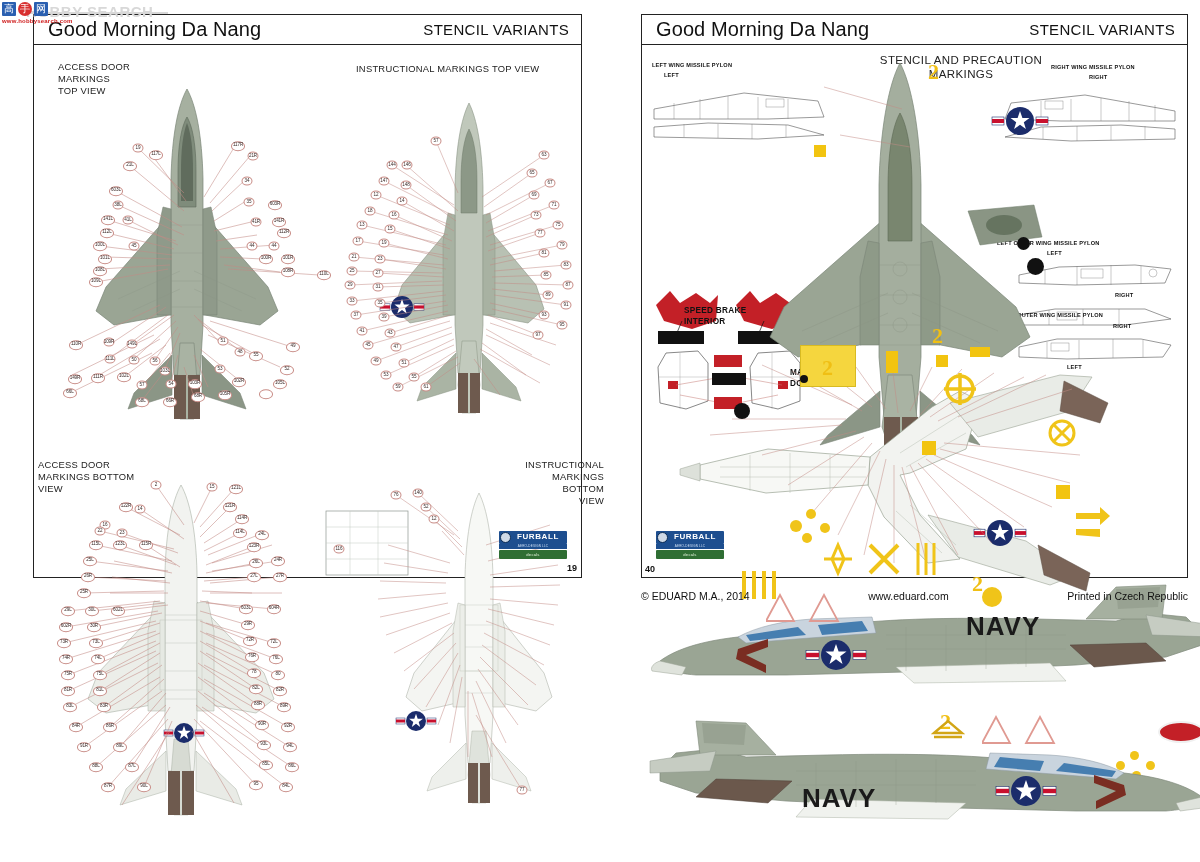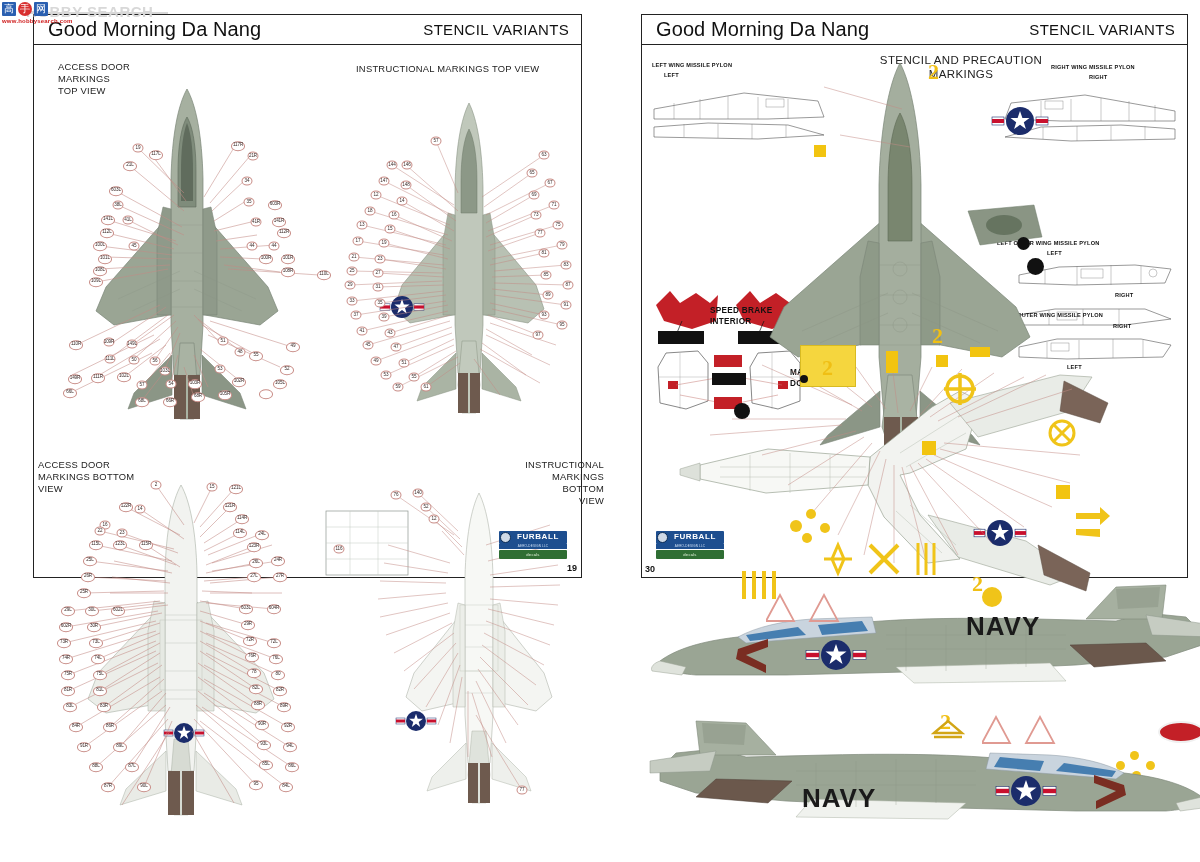--- a/index.html
+++ b/index.html
@@ -768,21 +768,21 @@
         </svg>
         <div class="cap-sm r" style="position:absolute; right:60px; top:348px; width:60px;">LEFT</div>
       </div>
 
       <div>
         <svg style="position:absolute; left:10px; top:272px;" width="150" height="50" viewBox="0 0 150 50">
           <path d="M4 18 L18 4 L28 16 L44 6 L58 16 L66 8 L64 34 L40 42 L12 34 Z" fill="#c32027"></path>
           <path d="M84 18 L98 4 L108 16 L124 6 L138 16 L146 8 L144 34 L120 42 L92 34 Z" fill="#c32027"></path>
           <path d="M30 34 L24 48 M112 34 L106 48" stroke="#111" stroke-width=".7" fill="none"></path>
         </svg>
-        <div class="cap-md c" style="position:absolute; left:68px; top:290px; width:66px;">SPEED
+        <div class="cap-md c" style="position:absolute; left:42px; top:290px; width:66px;">SPEED
 BRAKE
 INTERIOR</div>
         <div class="blackdecal" style="left:16px; top:316px; width:46px; height:13px;"></div>
         <div class="blackdecal" style="left:96px; top:316px; width:46px; height:13px;"></div>
       </div>
 
       <div>
         <svg style="position:absolute; left:8px; top:332px;" width="160" height="68" viewBox="0 0 160 68">
           <path d="M8 20 L16 6 L48 4 L58 16 L58 54 L36 62 L10 56 Z" fill="#fff" stroke="#555" stroke-width=".7"></path>
           <path d="M100 20 L108 6 L140 4 L150 16 L150 54 L128 62 L102 56 Z" fill="#fff" stroke="#555" stroke-width=".7"></path>
@@ -1014,23 +1014,28 @@
       </svg>
 
       <div class="furball" style="left:14px; bottom:18px;">
         <div class="fb-top">
           <span class="disc"></span>
           <span>FURBALL</span>
         </div>
         <div class="fb-sub">AERO-DESIGN LLC</div>
         <div class="fb-bot">decals</div>
       </div>
-      <div class="pagenum" style="left:3px; bottom:3px;">30</div>
+      <div class="pagenum" style="left:3px; bottom:3px;">40</div>
     </div>
 
+    <div class="footer">
+      <span>© EDUARD M.A., 2014</span>
+      <span>www.eduard.com</span>
+      <span>Printed in Czech Republic</span>
+    </div>
   </div>
 
   <div class="wm">
     <div class="wm-text">HOBBY SEARCH</div>
     <div class="wm-strike"></div>
     <div class="wm-cn">
       <i class="b1">高</i>
       <i class="b2">手</i>
       <i class="b3">网</i>
     </div>

